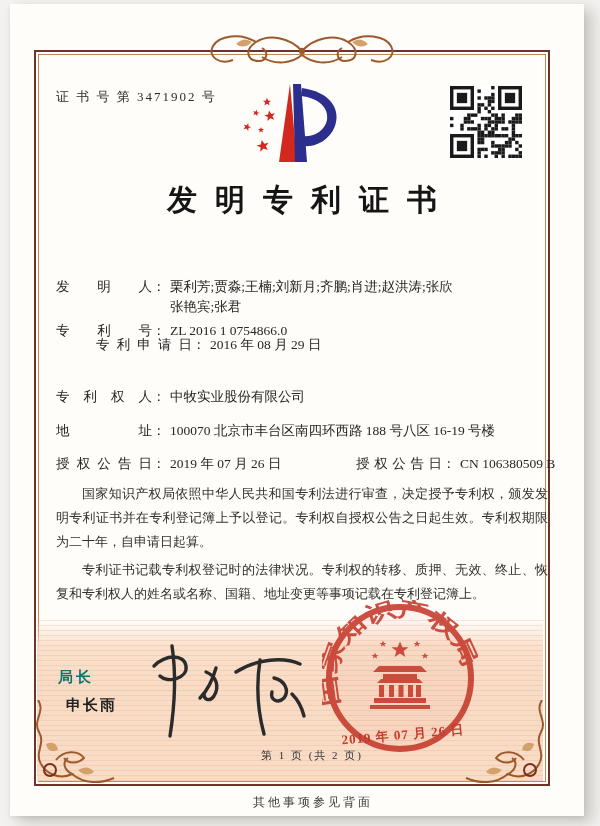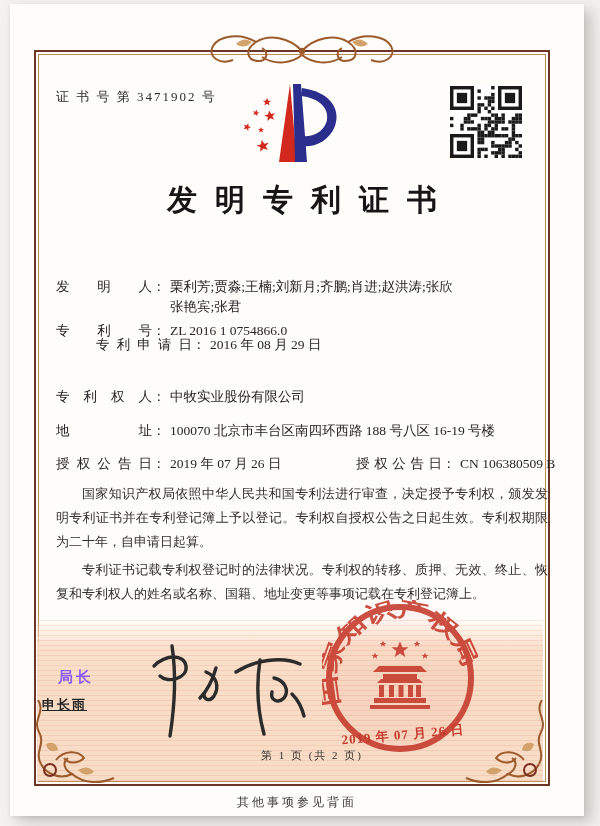--- a/index.html
+++ b/index.html
@@ -44,29 +44,29 @@
   .colon{display:inline-block;width:12px;}
   .val{margin-left:6px;}
   .val2{position:absolute;left:160px;font-size:13.5px;color:#262626;white-space:nowrap;}
   .grant-no{position:absolute;left:300px;top:0;font-size:13.5px;color:#262626;white-space:nowrap;}
   .grant-no .lbl{width:86px;}
   .paras{
     position:absolute;left:46px;top:478px;width:492px;
     font-size:13px;line-height:1.85;color:#30302e;text-align:justify;
   }
   .paras p{margin:0 0 4px 0;text-indent:2em;}
-  .signer-title{position:absolute;left:48px;top:664px;font-size:15px;font-weight:700;letter-spacing:3px;color:#8b5cf6;}
-  .signer-name{position:absolute;left:32px;top:692px;font-size:13px;font-weight:700;letter-spacing:2px;color:#222;text-decoration:underline;}
+  .signer-title{position:absolute;left:48px;top:664px;font-size:15px;font-weight:700;letter-spacing:3px;color:#0f766e;}
+  .signer-name{position:absolute;left:56px;top:692px;font-size:15px;font-weight:700;letter-spacing:2px;color:#222;}
   .seal-date{
     position:absolute;left:318px;top:722px;width:150px;text-align:center;
     font-size:13px;color:#c53a2c;letter-spacing:1px;transform:rotate(-5deg);white-space:nowrap;
     font-weight:600;
   }
   .page-info{position:absolute;left:26px;top:744px;width:552px;text-align:center;font-size:11px;letter-spacing:2px;color:#333;}
-  .back-note{position:absolute;left:0;top:790px;width:100%;text-align:center;font-size:12px;letter-spacing:3px;color:#3c3c3c;}
+  .back-note{position:absolute;left:16px;top:790px;width:100%;text-align:center;font-size:12px;letter-spacing:3px;color:#3c3c3c;}
   .abs{position:absolute;}
 </style>
 </head>
 <body>
 
 <div class="page">
 
   <div class="frame-outer">
     <div class="frame-inner"></div>
   </div>

